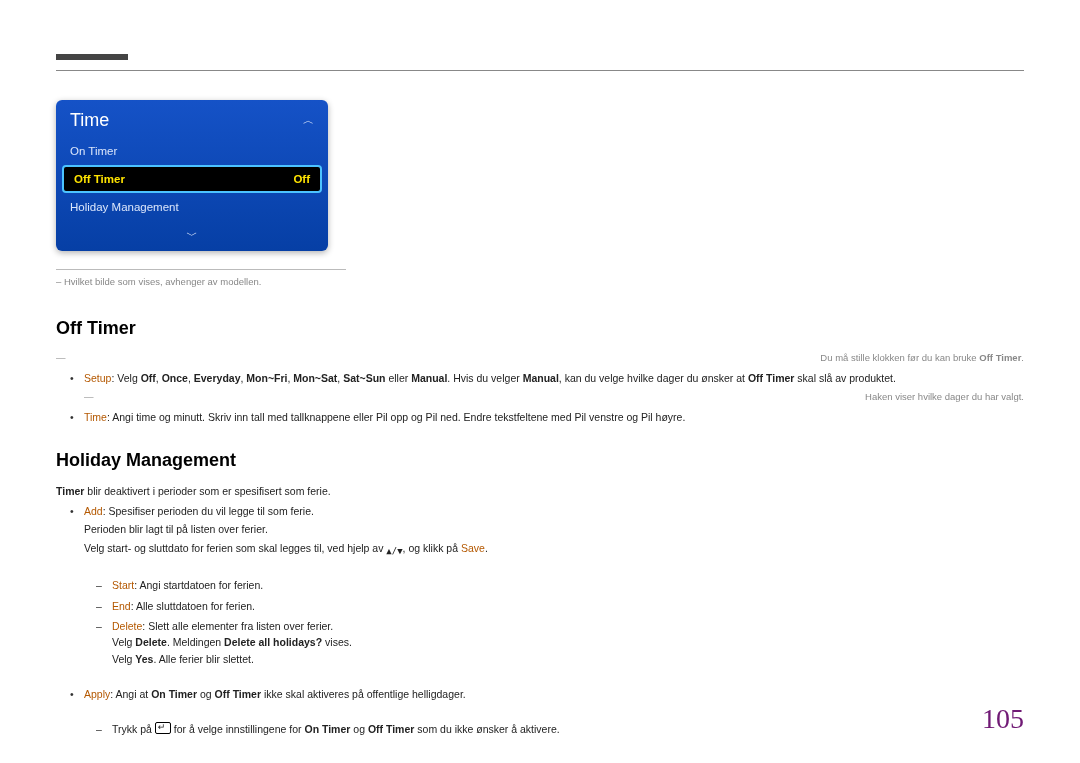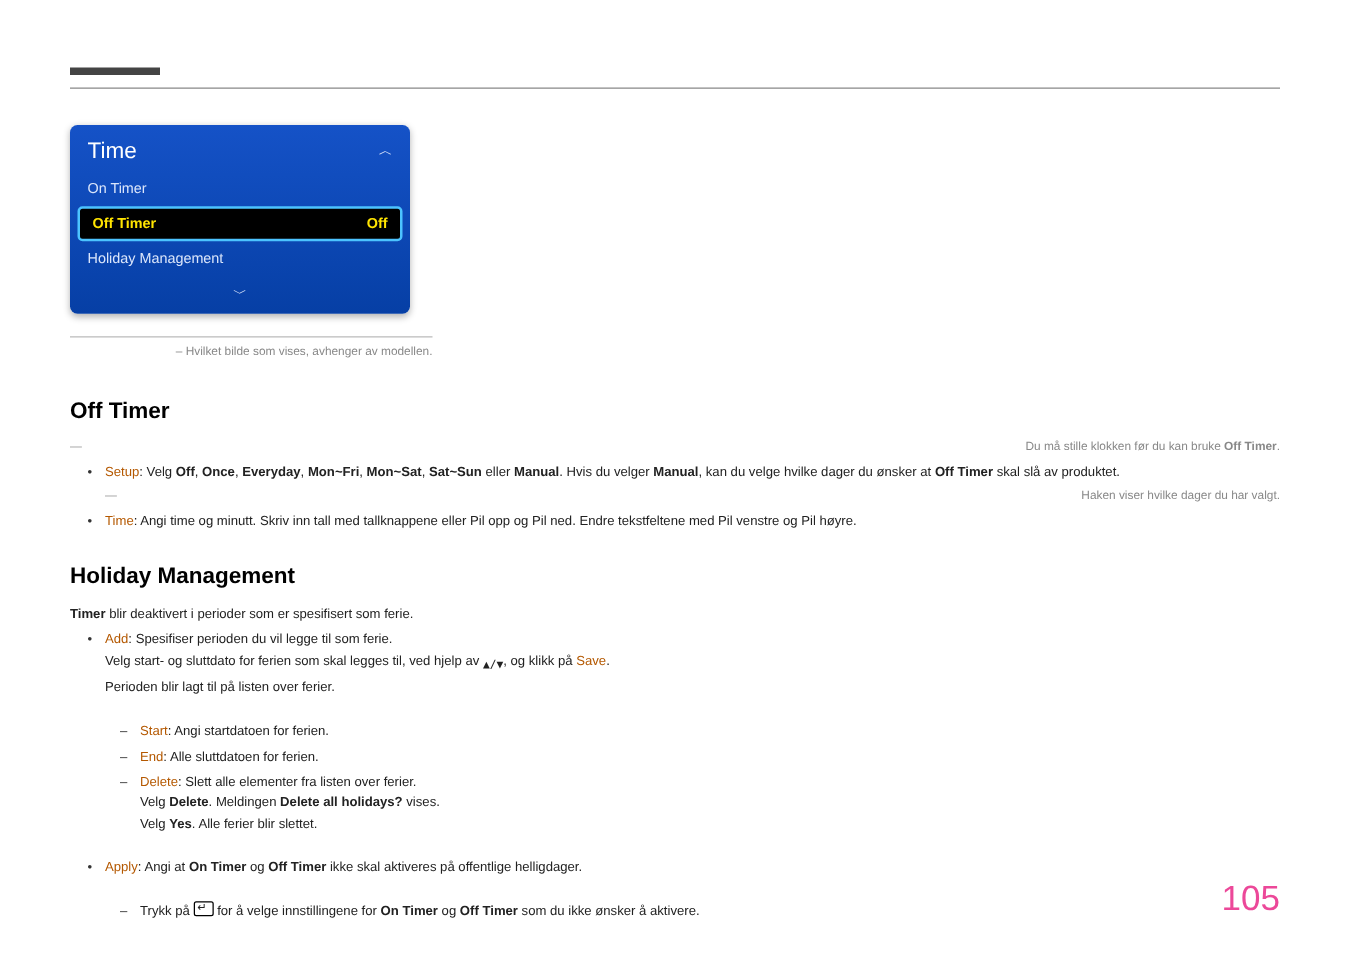--- a/index.html
+++ b/index.html
@@ -84,21 +84,20 @@
   }
   .rule-small {
     border: none;
     border-top: 1px solid #bbb;
     margin: 18px 0 6px 0;
     width: 290px;
   }
   .caption {
     font-size: 9.5px;
     color: #888;
-    text-align: right;
   }
   .rightcol {
     flex: 1;
     font-size: 10.5px;
     line-height: 1.55;
     color: #222;
   }
   .rightcol h2 {
     font-size: 18px;
     font-weight: 600;
@@ -173,22 +172,23 @@
     content:"↵";
     position:absolute;
     font-size:9px;
     left:2px; top:-2px;
   }
   .pagenum {
     position: absolute;
     right: 56px;
     bottom: 28px;
     font-size: 28px;
-    color: #ec4899;
+    color: #701a75;
     font-weight: 300;
+    font-family: Liberation Serif, serif;
   }
   .sub-indent { margin-left: 28px; margin-top:2px; margin-bottom:2px;}
 </style>
 </head>
 <body>
 
 <div class="topbar"></div>
 <div class="toprule"></div>
 
 <div class="page">
@@ -228,24 +228,24 @@
         </li>
       </ul>
 
       <h2 class="second">Holiday Management</h2>
       <div>
         <span class="term">Timer</span><span> blir deaktivert i perioder som er spesifisert som ferie.</span>
       </div>
       <ul class="bul">
         <li>
           <span class="accent">Add</span><span>: Spesifiser perioden du vil legge til som ferie.</span>
+          <div class="sub-indent" style="margin-left:0">Perioden blir lagt til på listen over ferier.</div>
           <div class="sub-indent" style="margin-left:0">
             <span>Velg start- og sluttdato for ferien som skal legges til, ved hjelp av </span><span class="inline-icon">▲/▼</span><span>, og klikk på </span><span class="accent">Save</span><span>.</span>
           </div>
-          <div class="sub-indent" style="margin-left:0">Perioden blir lagt til på listen over ferier.</div>
           <ul class="dash">
             <li><span class="accent">Start</span><span>: Angi startdatoen for ferien.</span></li>
             <li><span class="accent">End</span><span>: Alle sluttdatoen for ferien.</span></li>
             <li>
               <span class="accent">Delete</span><span>: Slett alle elementer fra listen over ferier.</span>
               <div><span>Velg </span><span class="term">Delete</span><span>. Meldingen </span><span class="term">Delete all holidays?</span><span> vises.</span></div>
               <div><span>Velg </span><span class="term">Yes</span><span>. Alle ferier blir slettet.</span></div>
             </li>
           </ul>
         </li>

